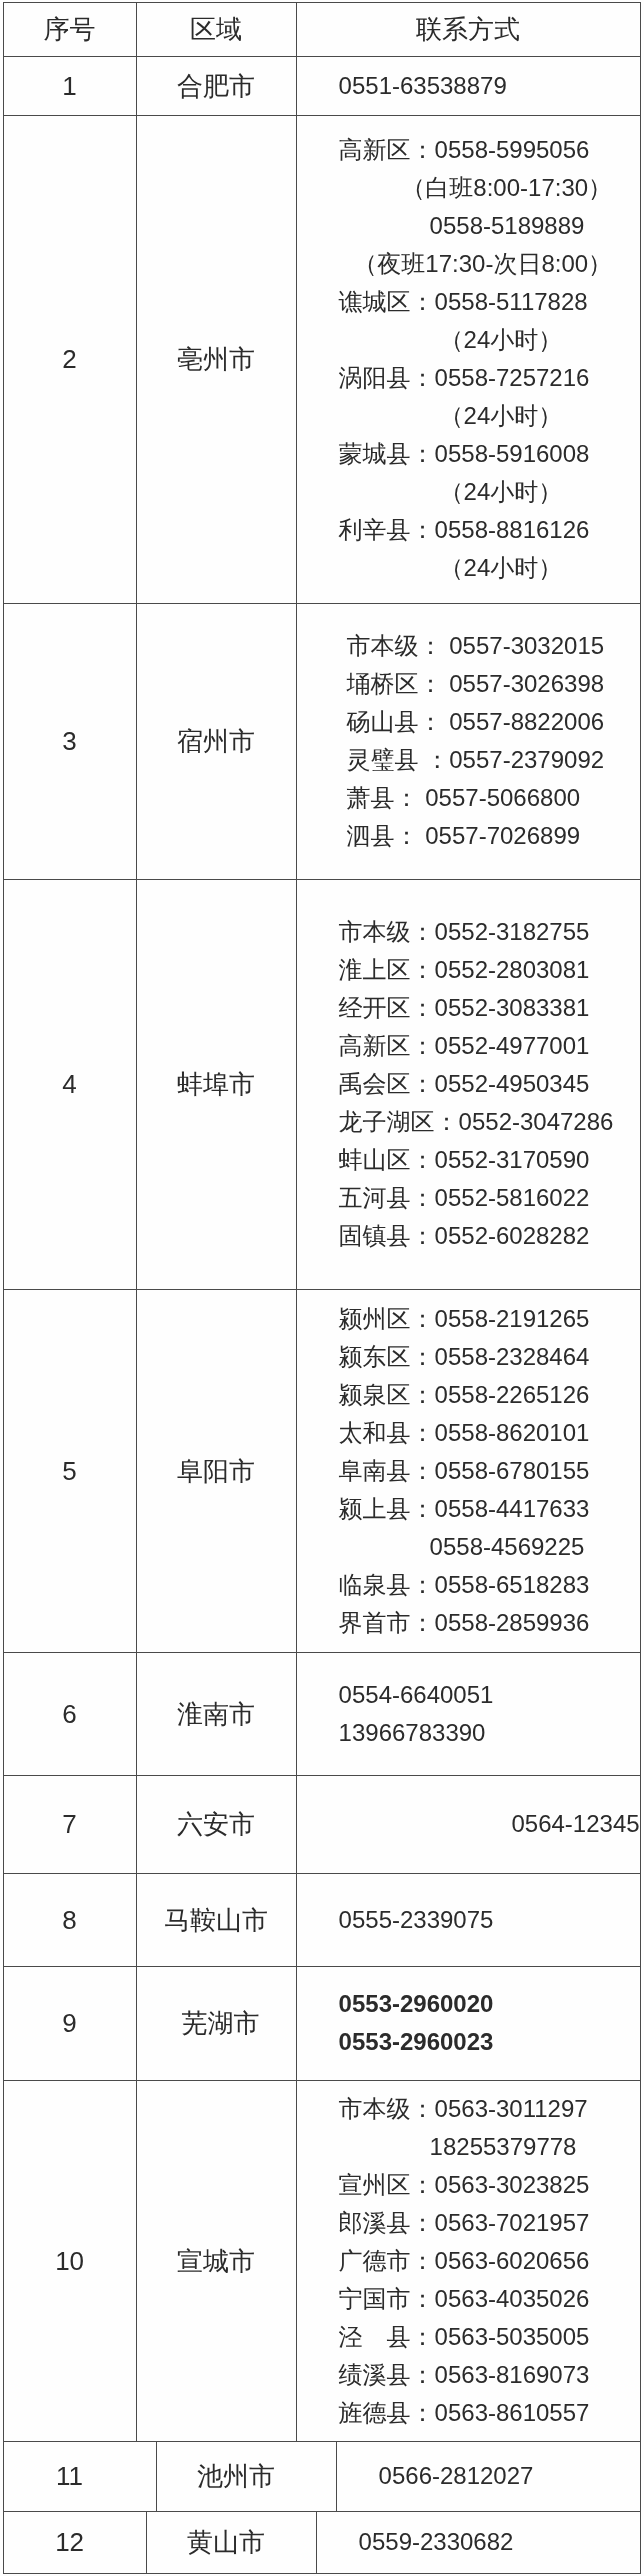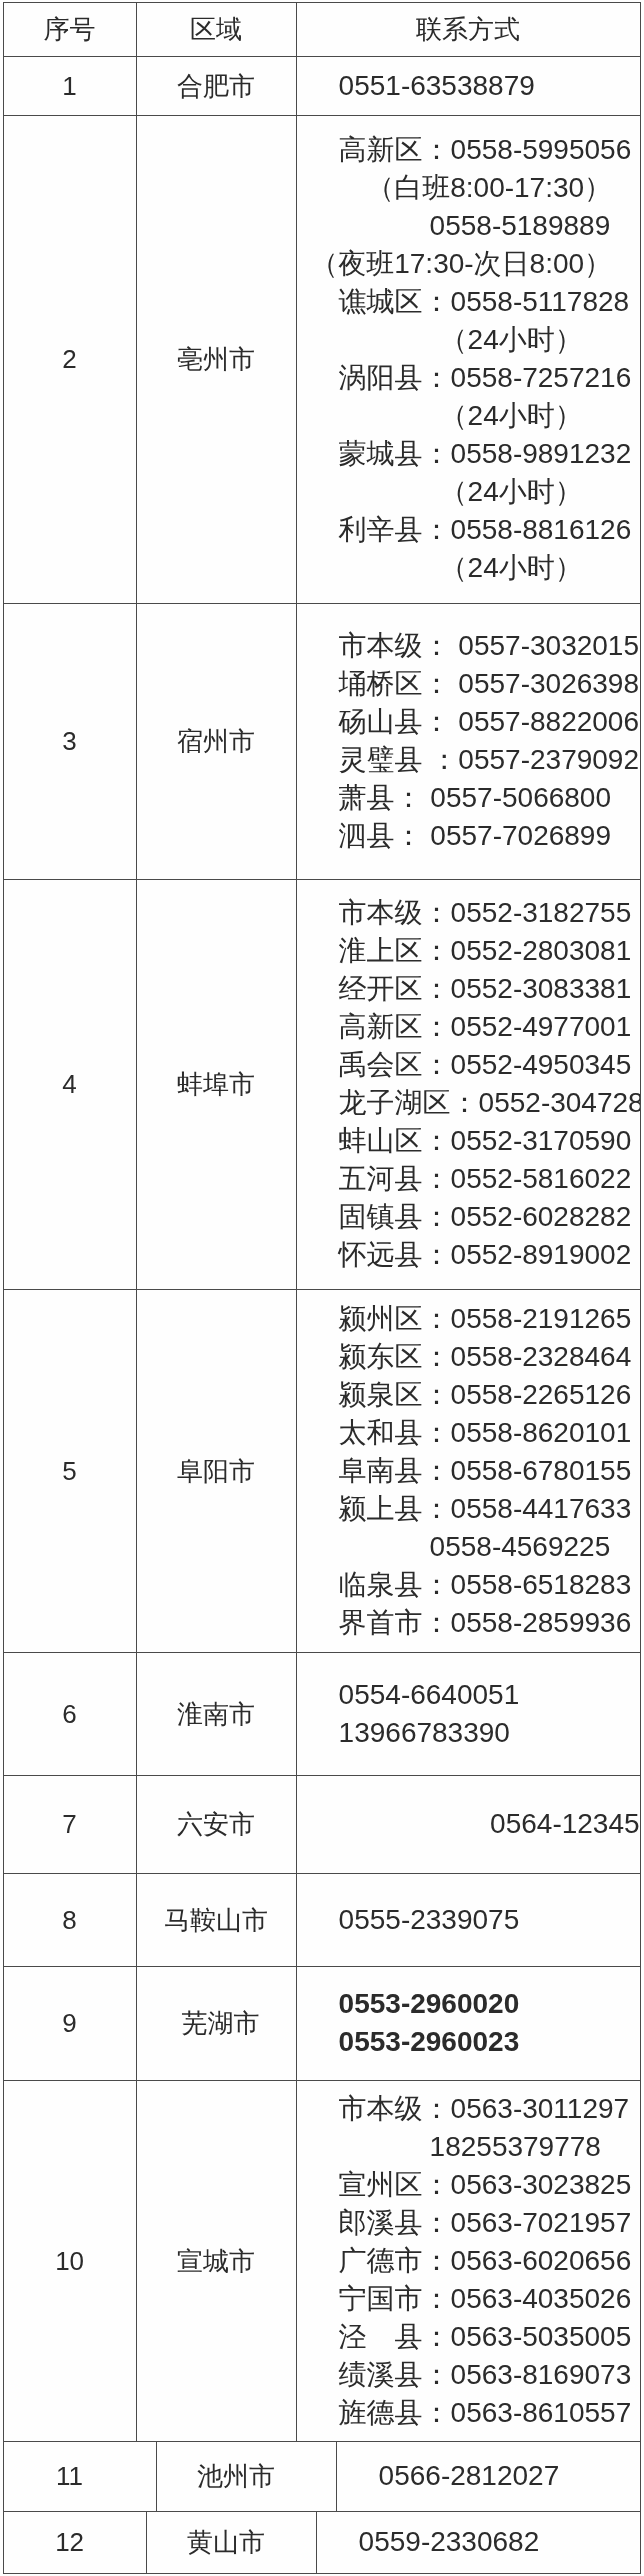--- a/index.html
+++ b/index.html
@@ -47,21 +47,21 @@
     font-size: 26px;
     line-height: 38px;
   }
   .cell + .cell { border-left: 1.7px solid #4a4a4a; }
   .cell.contact {
     flex-direction: column;
     align-items: stretch;
     justify-content: center;
   }
   .line {
-    font-size: 28px;
+    font-size: 24px;
     line-height: 38px;
     white-space: pre;
   }
   
   .a-l { padding-left: 42px; }             
   .a-n { padding-left: 133px; }            
   .a-p { padding-left: 143px; }            
   .a-r { text-align: right; padding-right: 27.5px; } 
 </style>
 </head>
@@ -85,30 +85,30 @@
       <div class="cell" style="border-color: rgb(74, 74, 74);">亳州市</div>
       <div class="cell contact" style="border-color: rgb(74, 74, 74);">
         <div class="line a-l">高新区：0558-5995056</div>
         <div class="line a-r">（白班8:00-17:30）</div>
         <div class="line a-n">0558-5189889</div>
         <div class="line a-r">（夜班17:30-次日8:00）</div>
         <div class="line a-l">谯城区：0558-5117828</div>
         <div class="line a-p">（24小时）</div>
         <div class="line a-l">涡阳县：0558-7257216</div>
         <div class="line a-p">（24小时）</div>
-        <div class="line a-l">蒙城县：0558-9891232</div>
+        <div class="line a-l">蒙城县：0558-5916008</div>
         <div class="line a-p">（24小时）</div>
         <div class="line a-l">利辛县：0558-8816126</div>
         <div class="line a-p">（24小时）</div>
       </div>
     </div>
     <div class="row" style="border-color: rgb(74, 74, 74);">
       <div class="cell" style="border-color: rgb(74, 74, 74);">3</div>
       <div class="cell" style="border-color: rgb(74, 74, 74);">宿州市</div>
-      <div class="cell contact" style="border-color: rgb(74, 74, 74);">
+      <div class="cell contact" style="border-color: rgb(74, 74, 74); padding-left: 8px;">
         <div class="line a-l">市本级： 0557-3032015</div>
         <div class="line a-l">埇桥区： 0557-3026398</div>
         <div class="line a-l">砀山县： 0557-8822006</div>
         <div class="line a-l">灵璧县 ：0557-2379092</div>
         <div class="line a-l">萧县： 0557-5066800</div>
         <div class="line a-l">泗县： 0557-7026899</div>
       </div>
     </div>
     <div class="row" style="border-color: rgb(74, 74, 74);">
       <div class="cell" style="border-color: rgb(74, 74, 74);">4</div>
@@ -116,21 +116,20 @@
       <div class="cell contact" style="border-color: rgb(74, 74, 74);">
         <div class="line a-l">市本级：0552-3182755</div>
         <div class="line a-l">淮上区：0552-2803081</div>
         <div class="line a-l">经开区：0552-3083381</div>
         <div class="line a-l">高新区：0552-4977001</div>
         <div class="line a-l">禹会区：0552-4950345</div>
         <div class="line a-l">龙子湖区：0552-3047286</div>
         <div class="line a-l">蚌山区：0552-3170590</div>
         <div class="line a-l">五河县：0552-5816022</div>
         <div class="line a-l">固镇县：0552-6028282</div>
-        <div class="line a-l">怀远县：0552-8919002</div>
       </div>
     </div>
     <div class="row" style="border-color: rgb(74, 74, 74);">
       <div class="cell" style="border-color: rgb(74, 74, 74);">5</div>
       <div class="cell" style="border-color: rgb(74, 74, 74);">阜阳市</div>
       <div class="cell contact" style="border-color: rgb(74, 74, 74);">
         <div class="line a-l">颍州区：0558-2191265</div>
         <div class="line a-l">颍东区：0558-2328464</div>
         <div class="line a-l">颍泉区：0558-2265126</div>
         <div class="line a-l">太和县：0558-8620101</div>

